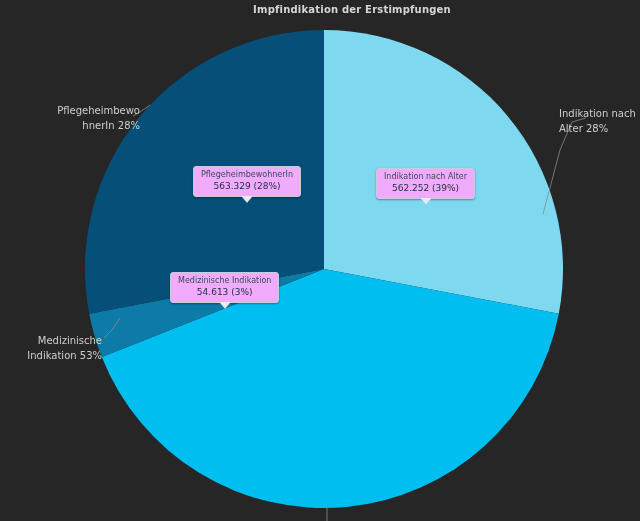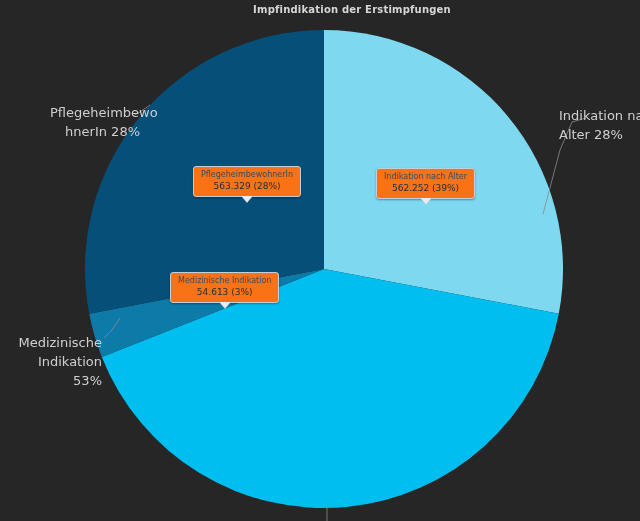--- a/index.html
+++ b/index.html
@@ -13,21 +13,21 @@
   #chart-title{
     position:absolute;left:0;top:4px;width:640px;text-align:center;
     font-size:10px;font-weight:bold;color:#d6d6d6;letter-spacing:.2px;padding-left:32px;
   }
 
   #pie-svg{position:absolute;left:0;top:0;width:640px;height:521px;}
 
   
   .callout{
     position:absolute;
-    background:#f97316;
+    background:#f0abfc;
     border:1px solid #c3ced6;
     border-radius:3px;
     padding:3px 7px 4px 7px;
     text-align:center;
     color:#2b3a44;
     line-height:1.25;
     box-shadow:0 1px 2px rgba(0,0,0,.35);
     white-space:nowrap;
   }
   .callout .c-name{font-size:8px;display:block;color:#3a4a55;}
@@ -38,21 +38,21 @@
     border-top:6px solid #e7edf2;
   }
   .callout:before{
     content:"";position:absolute;left:50%;margin-left:-6px;bottom:-7px;
     width:0;height:0;border-left:6px solid transparent;border-right:6px solid transparent;
     border-top:7px solid #c3ced6;
   }
 
   
   .outer-label{
-    position:absolute;color:#cfcfcf;font-size:13px;line-height:1.45;
+    position:absolute;color:#cfcfcf;font-size:10px;line-height:1.45;
     white-space:pre-line;
   }
   .outer-label.right{text-align:left;}
   .outer-label.left{text-align:right;}
 </style>
 </head>
 <body>
 
 <div id="chart-root">
 

